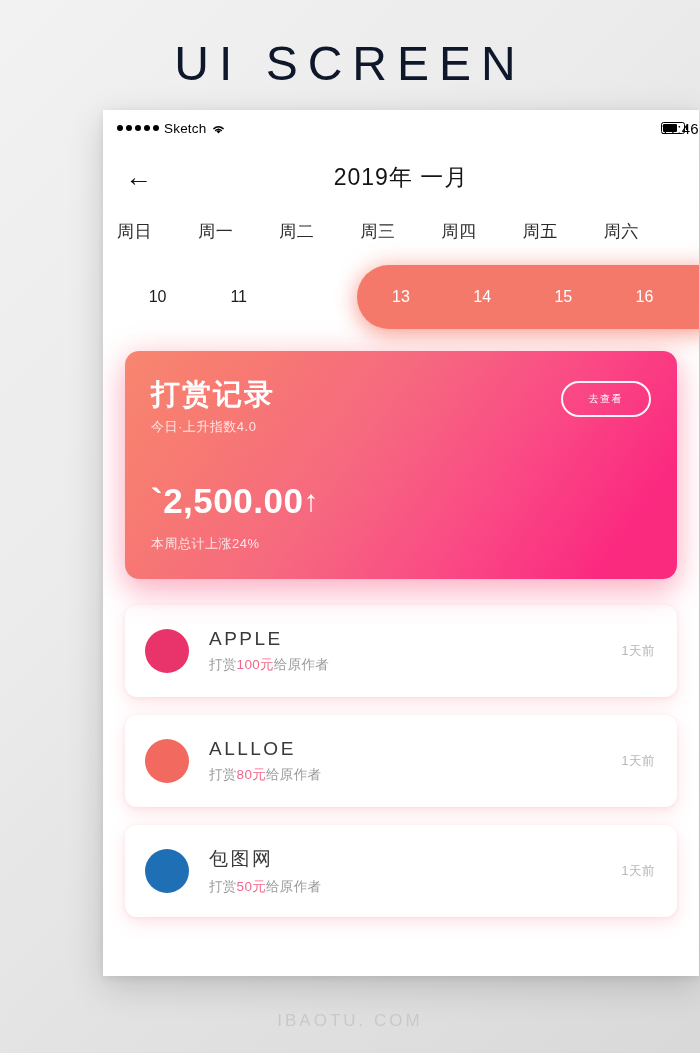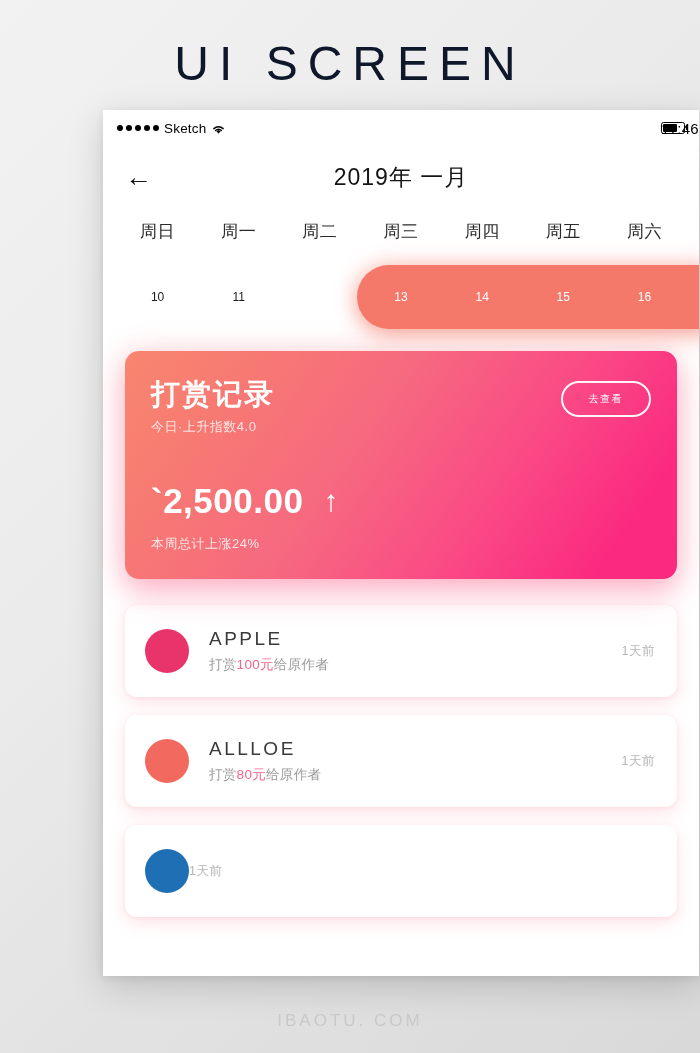--- a/index.html
+++ b/index.html
@@ -83,37 +83,37 @@
   }
 
   
   .cal { margin-top: 12px; }
   .cal-row {
     display: grid; grid-template-columns: repeat(7, 1fr);
     padding: 0 14px;
   }
   .cal-week { position: relative; z-index: 2; }
   .cal-week span {
-    text-align: center; font-size: 17px; color: #2a2a2a; letter-spacing: .5px;
+    text-align: left; font-size: 17px; color: #2a2a2a; letter-spacing: .5px;
   }
   .cal-dates-wrap { position: relative; margin-top: 22px; height: 64px; }
   .cal-pill {
     position: absolute;
     left: 254px; right: -14px; top: 0; height: 64px;
     background: #f5796a;
     border-radius: 32px 0 0 32px;
     box-shadow: 0 6px 20px rgba(245,110,92,0.48), 0 0 24px rgba(245,110,92,0.30);
   }
   .cal-dates {
     position: absolute; left: 0; top: 0; width: 100%; height: 64px;
     display: grid; grid-template-columns: repeat(7, 1fr);
     align-items: center; padding: 0 14px; z-index: 2;
   }
   .cal-dates span {
-    text-align: center; font-size: 12px; color: #1c1c1c; font-weight: 500;
+    text-align: center; font-size: 16px; color: #1c1c1c; font-weight: 500;
   }
   .cal-dates span.sel { color: #ffffff; font-weight: 500; }
 
   
   .hero-wrap { padding: 22px 22px 0 22px; }
   .hero {
     position: relative;
     height: 228px;
     border-radius: 14px;
     background: linear-gradient(125deg,
@@ -130,21 +130,21 @@
     position: absolute; right: 26px; top: 30px;
     border: 2px solid rgba(255,255,255,0.95);
     border-radius: 22px;
     padding: 9px 26px;
     font-size: 10px; letter-spacing: 1.5px; color: #fff;
     background: transparent; cursor: pointer;
     font-family: inherit;
   }
   .hero-amount-row {
     position: absolute; left: 26px; bottom: 58px;
-    display: flex; align-items: center; gap: 20px;
+    display: flex; align-items: center; 
   }
   .hero-amount { font-size: 35px; font-weight: 700; letter-spacing: .5px; }
   .hero-arrow { font-size: 30px; font-weight: 300; line-height: 1; }
   .hero-foot {
     position: absolute; left: 26px; bottom: 26px;
     font-size: 13px; color: rgba(255,255,255,0.82); letter-spacing: .5px;
   }
 
   
   .list { padding: 26px 22px 0 22px; display: flex; flex-direction: column; gap: 18px; justify-content: space-between; }
@@ -258,19 +258,25 @@
         <div class="li-name">ALLLOE</div>
         <div class="li-desc">
           <span>打赏</span><em>80元</em><span>给原作者</span>
         </div>
       </div>
       <div class="li-time">1天前</div>
     </div>
 
     <div class="list-item">
       <div class="avatar" style="background: rgb(30, 111, 180);"></div>
+      <div class="li-texts">
+        <div class="li-name">包图网</div>
+        <div class="li-desc">
+          <span>打赏</span><em>50元</em><span>给原作者</span>
+        </div>
+      </div>
       <div class="li-time">1天前</div>
     </div>
 
   </div>
 </div>
 
 <div class="wm-footer">IBAOTU. COM</div>
 
 </body></html>

